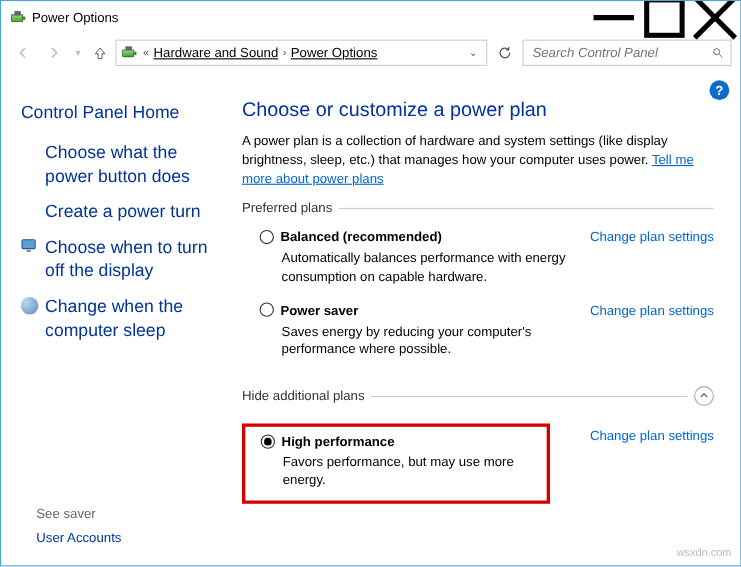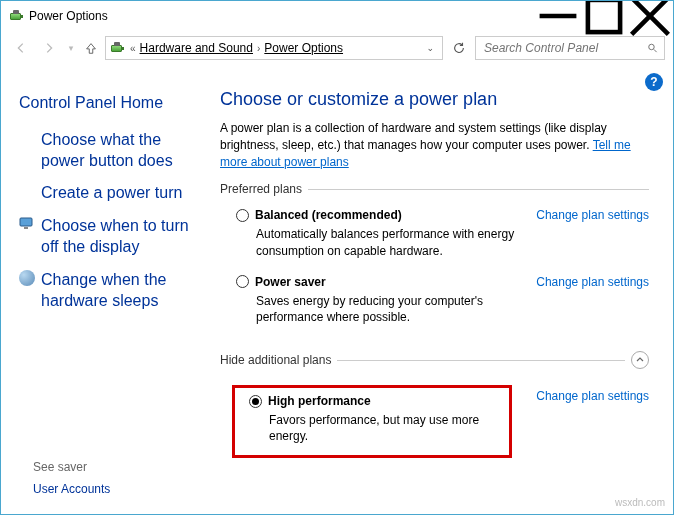--- a/index.html
+++ b/index.html
@@ -72,21 +72,21 @@
     width:18px; height:18px; border:1px solid #aaa; border-radius:50%;
     display:flex; align-items:center; justify-content:center; margin-left:6px; font-size:10px; color:#555;
   }
   .plan { position:relative; padding:4px 0 12px 16px;}
   .plan .row1 { display:flex; align-items:center;}
   .plan .radio { width:13px; height:13px; border:1px solid #333; border-radius:50%; margin-right:6px; flex:none; position:relative;}
   .plan .radio.selected::after{ content:""; position:absolute; width:7px; height:7px; background:#000; border-radius:50%; top:2px; left:2px;}
   .plan .pname { font-size:12px; font-weight:bold;}
   .plan .change { position:absolute; right:0; top:4px; color:#0066cc; font-size:12px; cursor:pointer;}
   .plan .pdesc { font-size:12px; margin:4px 0 0 20px; color:#000; max-width:290px; line-height:1.35;}
-  .hp-box { border:3px solid #d40000; padding:6px 8px 10px 2px; width:280px; margin-left:12px;}
+  .hp-box { border:3px solid #d40000; padding:6px 8px 10px 2px; width:280px; margin-left:0;}
   
   .seealso { position:absolute; left:32px; bottom:18px; font-size:12px;}
   .seealso .lbl { color:#666; margin-bottom:8px;}
   .seealso .ua { color:#003399;}
   
   .watermark { position:absolute; right:8px; bottom:6px; font-size:10px; color:#bbb;}
   
   .battery-ico{ display:inline-block; position:relative; width:16px; height:16px;}
   .battery-ico .body{position:absolute; left:1px; top:5px; width:11px; height:7px; border:1px solid #3a7a2a; border-radius:1px; background:linear-gradient(#8fd87a,#4aa339);}
   .battery-ico .tip{position:absolute; left:12px; top:7px; width:2px; height:3px; background:#3a7a2a;}
@@ -183,21 +183,21 @@
       <span class="icon">
         <svg width="16" height="16" viewBox="0 0 16 16">
             <rect x="1" y="2" width="12" height="8" rx="1" fill="#5aa0d8" stroke="#2a5a8a"></rect>
             <rect x="5" y="11" width="4" height="2" fill="#888"></rect>
           </svg>
       </span>
       <span class="link-text">Choose when to turn off the display</span>
     </div>
     <div class="link-row">
       <span class="icon globe-ico"></span>
-      <span class="link-text">Change when the hardware sleeps</span>
+      <span class="link-text">Change when the computer sleep</span>
     </div>
   </div>
 
   <div class="main">
     <h1>Choose or customize a power plan</h1>
     <div class="desc">
       <span>A power plan is a collection of hardware and system settings (like display brightness, sleep, etc.) that manages how your computer uses power. </span><a class="link">Tell me more about power plans</a>
     </div>
 
     <div class="section-hdr">

